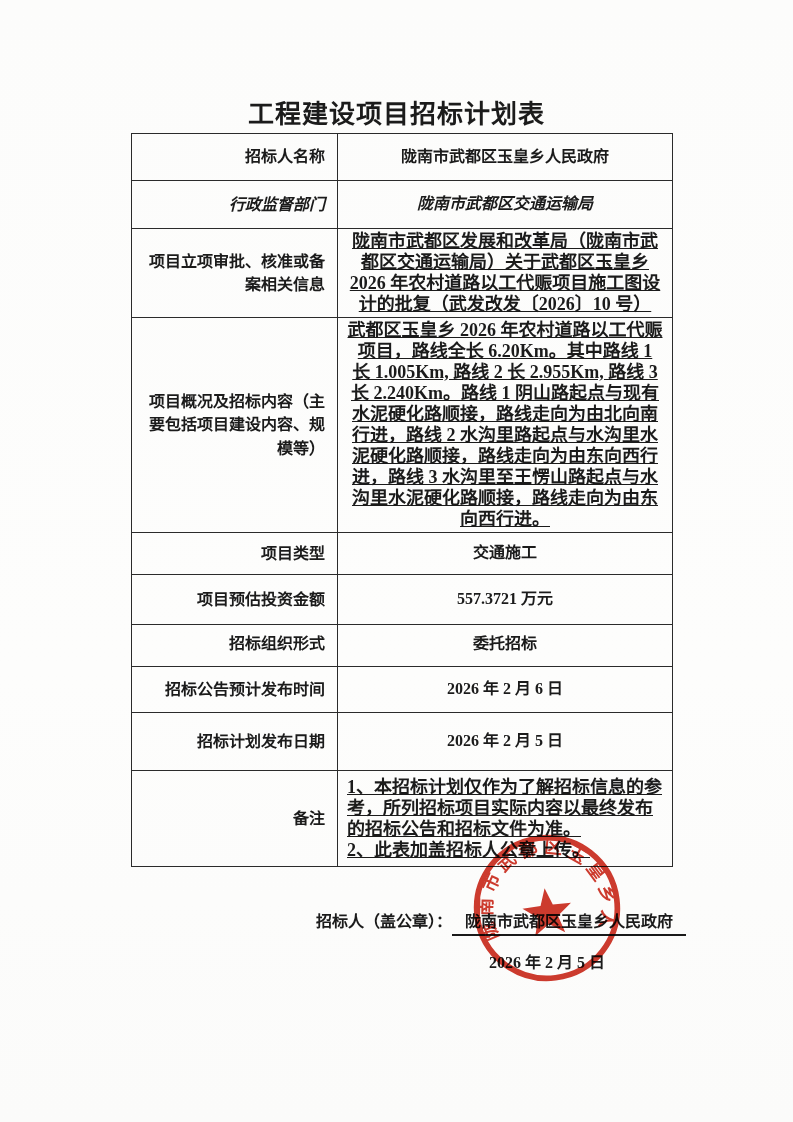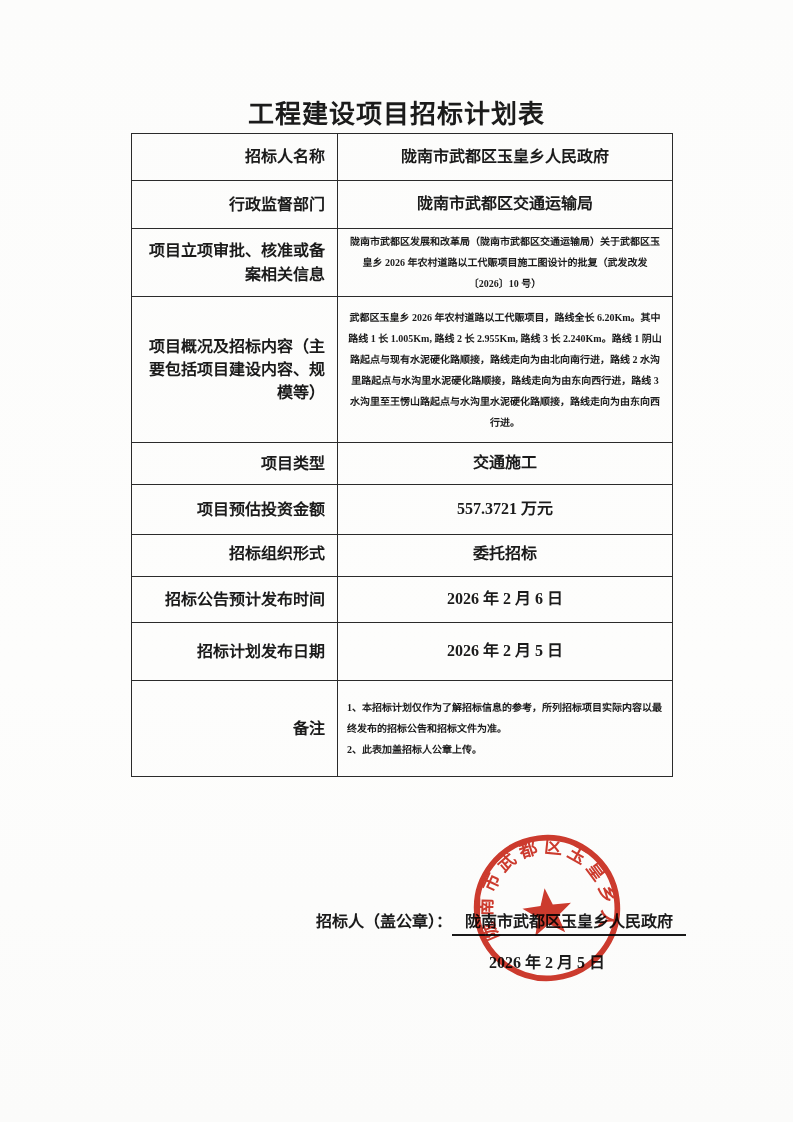--- a/index.html
+++ b/index.html
@@ -22,21 +22,21 @@
     border:1.7px solid #2b2b2b;
     font-weight:700;
     vertical-align:middle;
   }
   td.cell-label{
     width:181px;text-align:right;font-size:16px;line-height:1.45;padding:2px 12px;
   }
   td.cell-value{
     text-align:center;font-size:16px;line-height:1.4;padding:2px 9px;
   }
-  td.cell-value.long{font-size:10px;line-height:21px;}
+  td.cell-value.long{font-size:18px;line-height:21px;text-decoration:underline;}
   td.cell-value.align-left{text-align:left;}
   td.cell-value.align-left div{margin:0;}
   .sign-row{
     position:absolute;top:908px;left:316px;
     font-size:16px;font-weight:700;white-space:nowrap;
   }
   .sign-name{
     display:inline-block;border-bottom:2px solid #1a1a1a;padding:0 13px 2px 13px;
   }
   .sign-date{
@@ -57,21 +57,21 @@
 <div class="page">
 
   <h1 class="doc-title">工程建设项目招标计划表</h1>
 
   <table class="plan">
     <tbody>
         <tr style="height: 47px;">
           <td class="cell-label">招标人名称</td>
           <td class="cell-value">陇南市武都区玉皇乡人民政府</td>
         </tr>
-        <tr style="height: 48px;">
+        <tr style="height: 48px; font-style: italic;">
           <td class="cell-label">行政监督部门</td>
           <td class="cell-value">陇南市武都区交通运输局</td>
         </tr>
         <tr style="height: 66px;">
           <td class="cell-label">项目立项审批、核准或备案相关信息</td>
           <td class="cell-value long">陇南市武都区发展和改革局（陇南市武都区交通运输局）关于武都区玉皇乡 2026 年农村道路以工代赈项目施工图设计的批复（武发改发〔2026〕10 号）</td>
         </tr>
         <tr style="height: 146px;">
           <td class="cell-label">项目概况及招标内容（主要包括项目建设内容、规模等）</td>
           <td class="cell-value long">武都区玉皇乡 2026 年农村道路以工代赈项目，路线全长 6.20Km。其中路线 1 长 1.005Km, 路线 2 长 2.955Km, 路线 3 长 2.240Km。路线 1 阴山路起点与现有水泥硬化路顺接，路线走向为由北向南行进，路线 2 水沟里路起点与水沟里水泥硬化路顺接，路线走向为由东向西行进，路线 3 水沟里至王愣山路起点与水沟里水泥硬化路顺接，路线走向为由东向西行进。</td>

